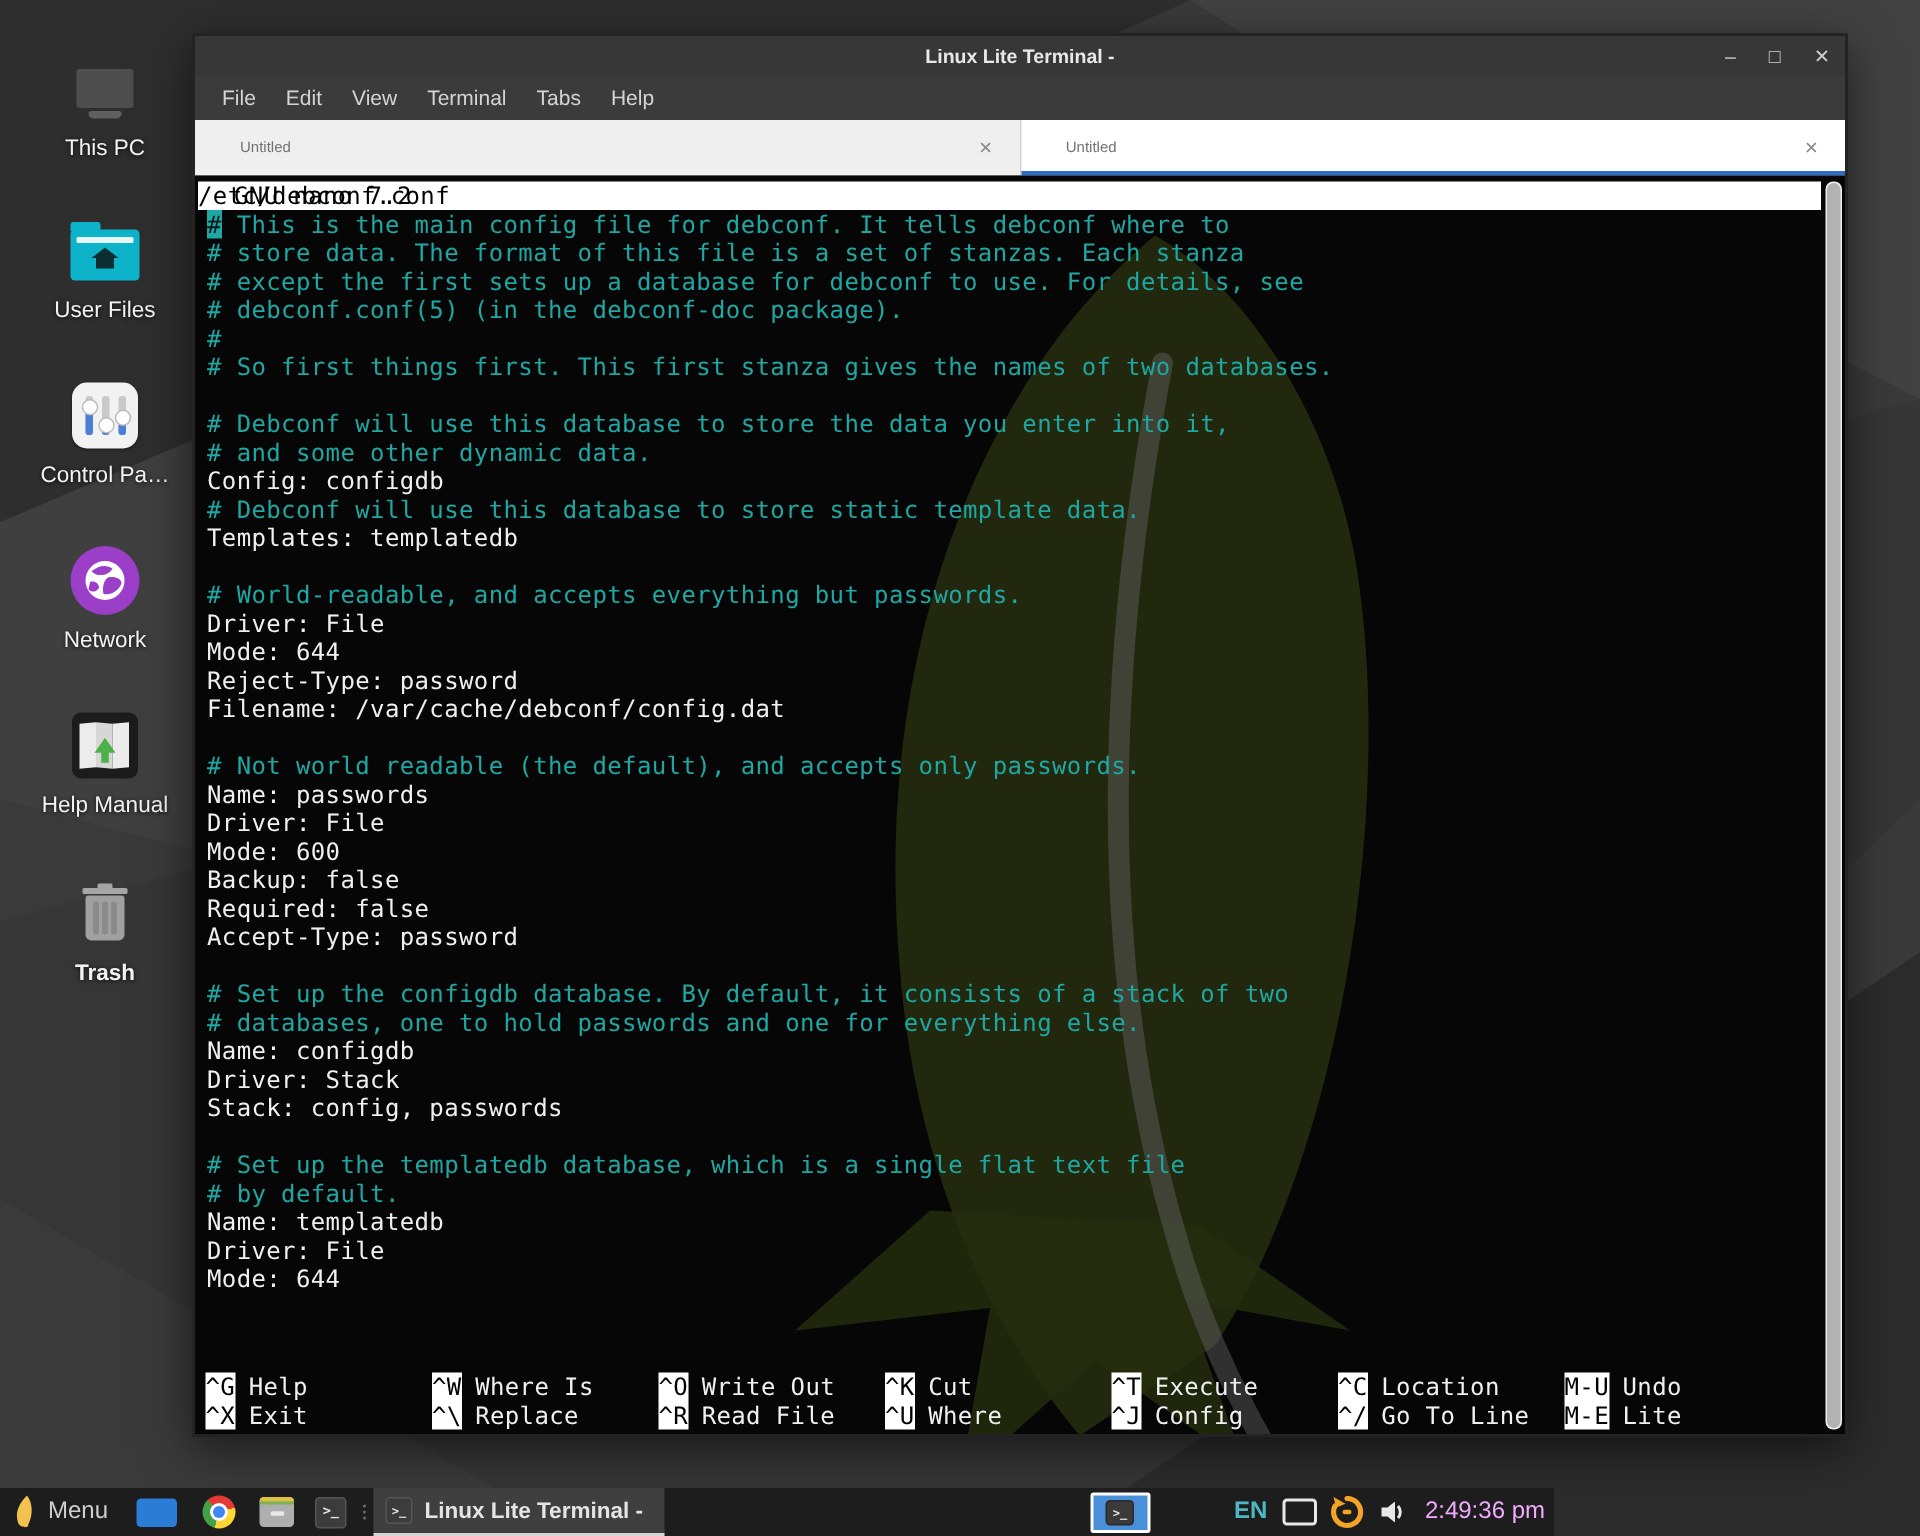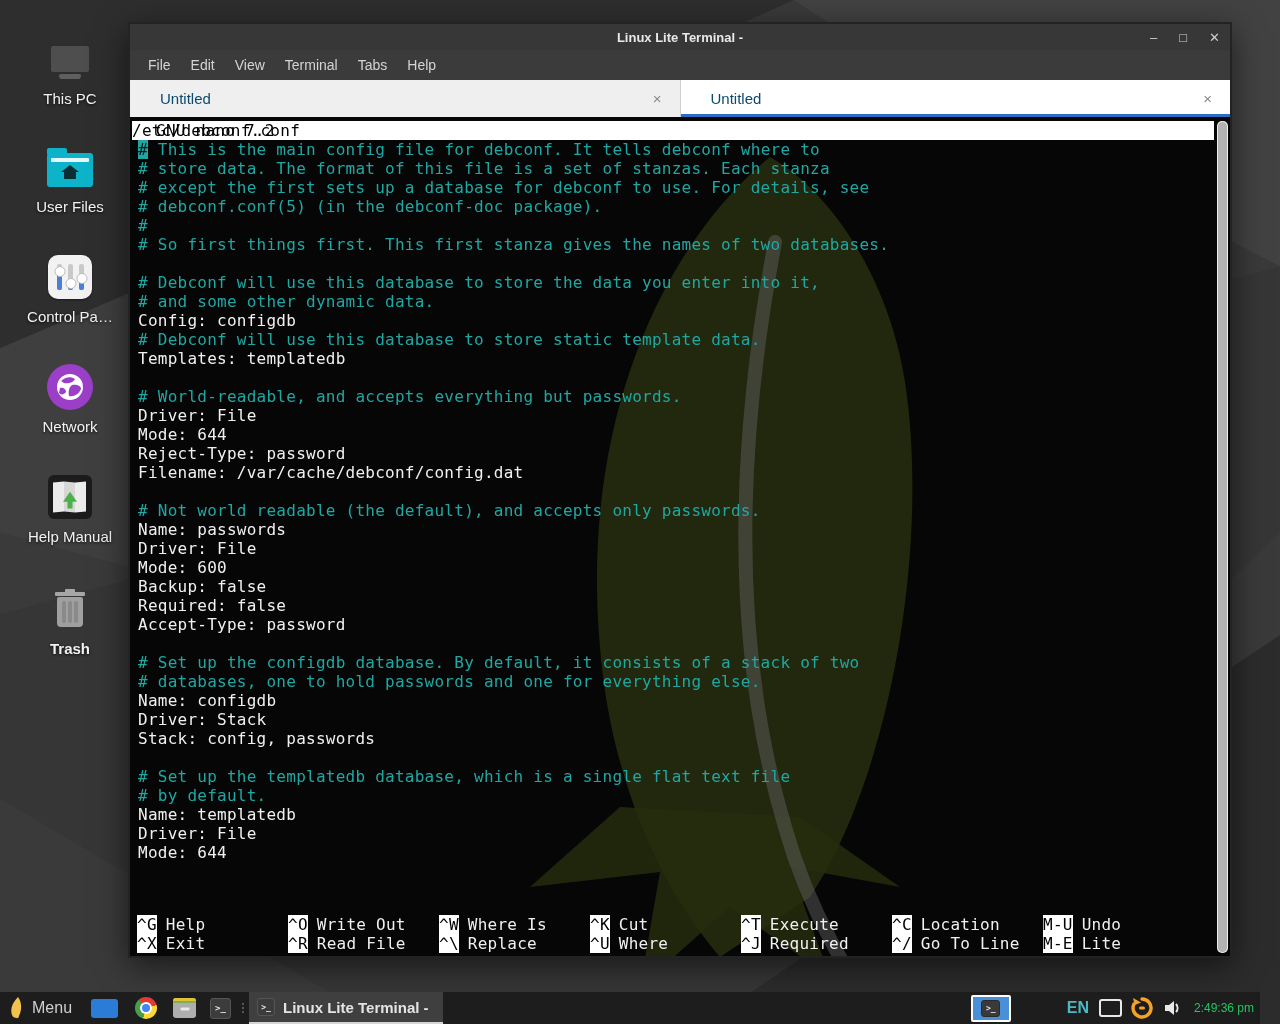--- a/index.html
+++ b/index.html
@@ -50,21 +50,21 @@
     background:#333;border:2px solid #232323;box-sizing:border-box;
     box-shadow:0 8px 30px rgba(0,0,0,.55);}
   .titlebar{height:26px;background:#373737;position:relative;display:flex;align-items:center;justify-content:center;}
   .titlebar .title{color:#e8e8e8;font-size:13px;font-weight:bold;}
   .win-controls{position:absolute;right:10px;top:0;height:100%;display:flex;align-items:center;gap:22px;}
   .win-controls span{color:#cfcfcf;font-size:13px;line-height:1;cursor:default;}
   .menubar{height:30px;background:#3b3b3b;display:flex;align-items:center;padding-left:8px;}
   .menubar span{color:#d4d4d4;font-size:14px;padding:4px 10px;}
   .tabbar{height:37px;background:#d8d8d8;display:flex;position:relative;}
   .tab{flex:1;display:flex;align-items:center;padding:0 18px 0 30px;position:relative;box-sizing:border-box;}
-  .tab .tlabel{font-size:15px;color:#0c4a6e;flex:1;}
+  .tab .tlabel{font-size:10px;color:#737373;flex:1;}
   .tab .tclose{font-size:15px;color:#8a8a8a;}
   .tab.inactive{background:#efefef;border-right:1px solid #cfcfcf;}
   .tab.active{background:#ffffff;}
   .tab.active:after{content:"";position:absolute;left:0;right:0;bottom:0;height:3px;background:#2b6cc4;}
 
   
   .terminal{position:absolute;left:0;right:0;top:93px;bottom:0;background:#060606;overflow:hidden;
     font-family:"DejaVu Sans Mono",monospace;font-size:16px;letter-spacing:.25px;}
   .watermark{position:absolute;left:340px;top:10px;opacity:.9;pointer-events:none;}
   .term-inner{position:absolute;left:2px;top:4px;right:16px;bottom:3px;}
@@ -78,21 +78,21 @@
   .cursor{background:#1fa8a3;color:#041a1a;}
   .nano-shortcuts{position:absolute;left:5px;right:0;bottom:0;display:flex;}
   .sc-col{width:151px;flex:0 0 auto;}
   .sc-row{height:19px;line-height:19px;white-space:pre;}
   .sc-key{background:#ffffff;color:#000;}
   .sc-label{color:#f0f0f0;margin-left:9px;}
   .vscroll{position:absolute;right:2px;top:4px;bottom:3px;width:11px;background:#ececec;border-radius:5px;}
   .vscroll .thumb{position:absolute;left:1px;right:1px;top:1px;bottom:1px;background:#b2b2b2;border-radius:5px;}
 
   
-  .taskbar{position:absolute;left:0;bottom:0;width:1260px;height:32px;background:#1d1d1d;display:flex;align-items:center;}
+  .taskbar{position:absolute;left:0;bottom:0;width:1036px;height:32px;background:#1d1d1d;display:flex;align-items:center;}
   .tb-left{display:flex;align-items:center;height:100%;}
   .menu-label{color:#cfcfcf;font-size:16px;margin:0 10px 0 6px;}
   .pager{width:27px;height:19px;background:#2b7cd6;border-radius:3px;margin:0 9px;}
   .chrome{width:22px;height:22px;border-radius:50%;margin:0 8px;position:relative;
     background:conic-gradient(from -45deg,#e53935 0 120deg,#fdd835 120deg 240deg,#43a047 240deg 360deg);}
   .chrome:before{content:"";position:absolute;left:50%;top:50%;width:12px;height:12px;transform:translate(-50%,-50%);
     background:#fff;border-radius:50%;}
   .chrome:after{content:"";position:absolute;left:50%;top:50%;width:8px;height:8px;transform:translate(-50%,-50%);
     background:#4285f4;border-radius:50%;}
   .fmgr{width:23px;height:20px;background:#aeaeae;border-radius:3px;margin:0 8px;position:relative;overflow:hidden;}
@@ -109,21 +109,21 @@
   .win-btn .wlabel{color:#e4e4e4;font-size:15px;font-weight:bold;white-space:nowrap;}
   .win-btn .term-ico{margin:0;width:18px;height:18px;font-size:8px;}
   .tb-right{margin-left:auto;display:flex;align-items:center;height:100%;}
   .tray-focus{width:40px;height:27px;background:#4a90d9;border:2px solid #ffffff;border-radius:2px;
     display:flex;align-items:center;justify-content:center;box-sizing:border-box;margin-right:56px;}
   .tray-focus .term-ico{margin:0;width:19px;height:17px;font-size:8px;background:#3a3a3a;border-color:#2a2a2a;}
   .kbd-layout{color:#4db8c4;font-size:16px;font-weight:bold;margin-right:10px;}
   .disp-ico{width:19px;height:14px;border:2px solid #e8e8e8;border-radius:3px;margin-right:8px;}
   .upd-ico{margin-right:8px;display:flex;}
   .vol-ico{margin-right:12px;display:flex;}
-  .clock{color:#22c55e;font-size:12px;margin-right:6px;white-space:nowrap;}
+  .clock{color:#f0abfc;font-size:16px;margin-right:6px;white-space:nowrap;}
 </style>
 </head>
 <body>
 
 <div class="bg-layer">
   <div class="bg-poly bg1"></div>
   <div class="bg-poly bg2"></div>
   <div class="bg-poly bg3"></div>
   <div class="bg-poly bg4"></div>
   <div class="bg-poly bg5"></div>
@@ -284,34 +284,34 @@
           <div class="tline p">Name: templatedb</div>
           <div class="tline p">Driver: File</div>
           <div class="tline p">Mode: 644</div>
         </div>
       <div class="nano-shortcuts">
           <div class="sc-col">
             <div class="sc-row"><span class="sc-key">^G</span><span class="sc-label">Help</span></div>
             <div class="sc-row"><span class="sc-key">^X</span><span class="sc-label">Exit</span></div>
           </div>
           <div class="sc-col">
+            <div class="sc-row"><span class="sc-key">^W</span><span class="sc-label">Where Is</span></div>
+            <div class="sc-row"><span class="sc-key">^\</span><span class="sc-label">Replace</span></div>
+          </div>
+          <div class="sc-col">
             <div class="sc-row"><span class="sc-key">^O</span><span class="sc-label">Write Out</span></div>
             <div class="sc-row"><span class="sc-key">^R</span><span class="sc-label">Read File</span></div>
           </div>
           <div class="sc-col">
-            <div class="sc-row"><span class="sc-key">^W</span><span class="sc-label">Where Is</span></div>
-            <div class="sc-row"><span class="sc-key">^\</span><span class="sc-label">Replace</span></div>
-          </div>
-          <div class="sc-col">
             <div class="sc-row"><span class="sc-key">^K</span><span class="sc-label">Cut</span></div>
             <div class="sc-row"><span class="sc-key">^U</span><span class="sc-label">Where</span></div>
           </div>
           <div class="sc-col">
             <div class="sc-row"><span class="sc-key">^T</span><span class="sc-label">Execute</span></div>
-            <div class="sc-row"><span class="sc-key">^J</span><span class="sc-label">Required</span></div>
+            <div class="sc-row"><span class="sc-key">^J</span><span class="sc-label">Config</span></div>
           </div>
           <div class="sc-col">
             <div class="sc-row"><span class="sc-key">^C</span><span class="sc-label">Location</span></div>
             <div class="sc-row"><span class="sc-key">^/</span><span class="sc-label">Go To Line</span></div>
           </div>
           <div class="sc-col">
             <div class="sc-row"><span class="sc-key">M-U</span><span class="sc-label">Undo</span></div>
             <div class="sc-row"><span class="sc-key">M-E</span><span class="sc-label">Lite</span></div>
           </div>
         </div>

